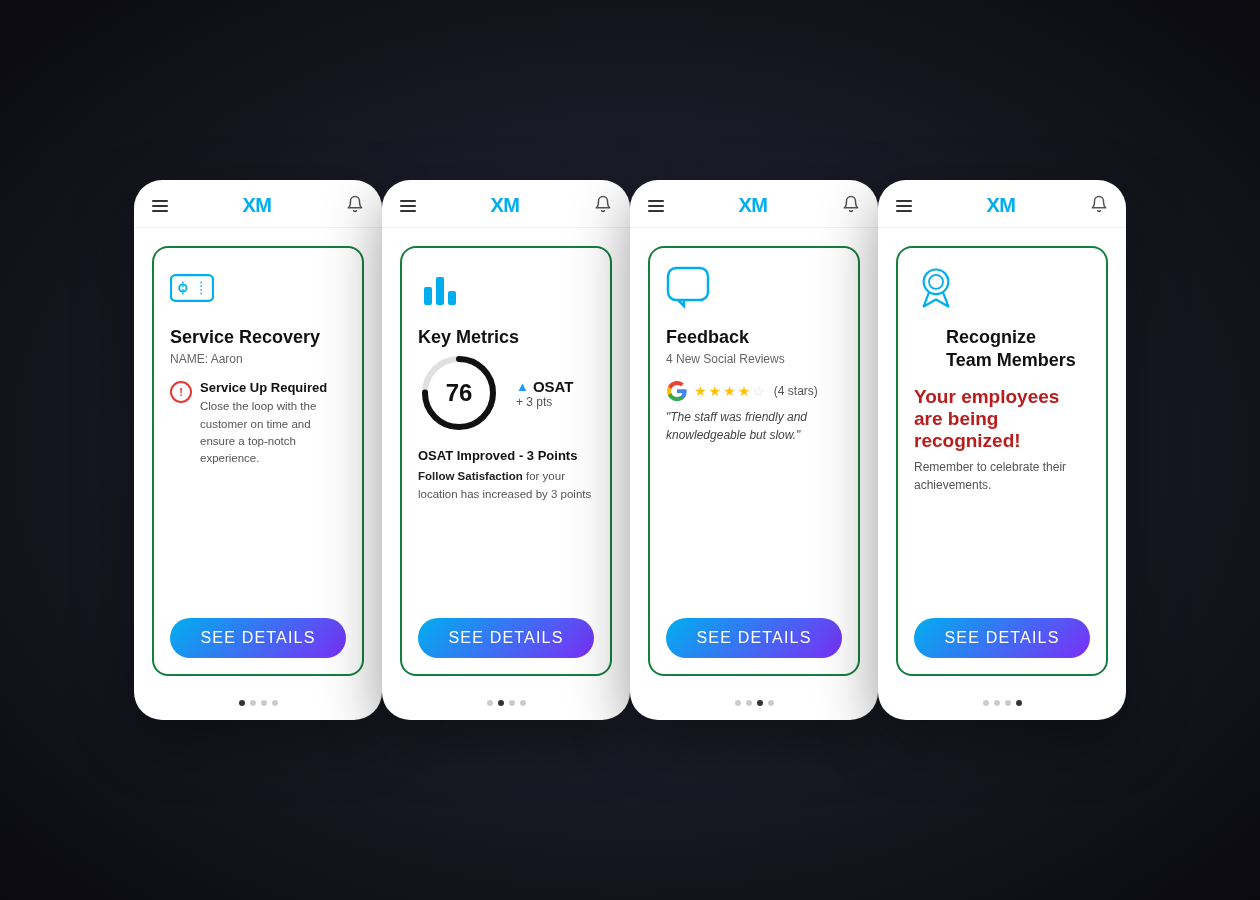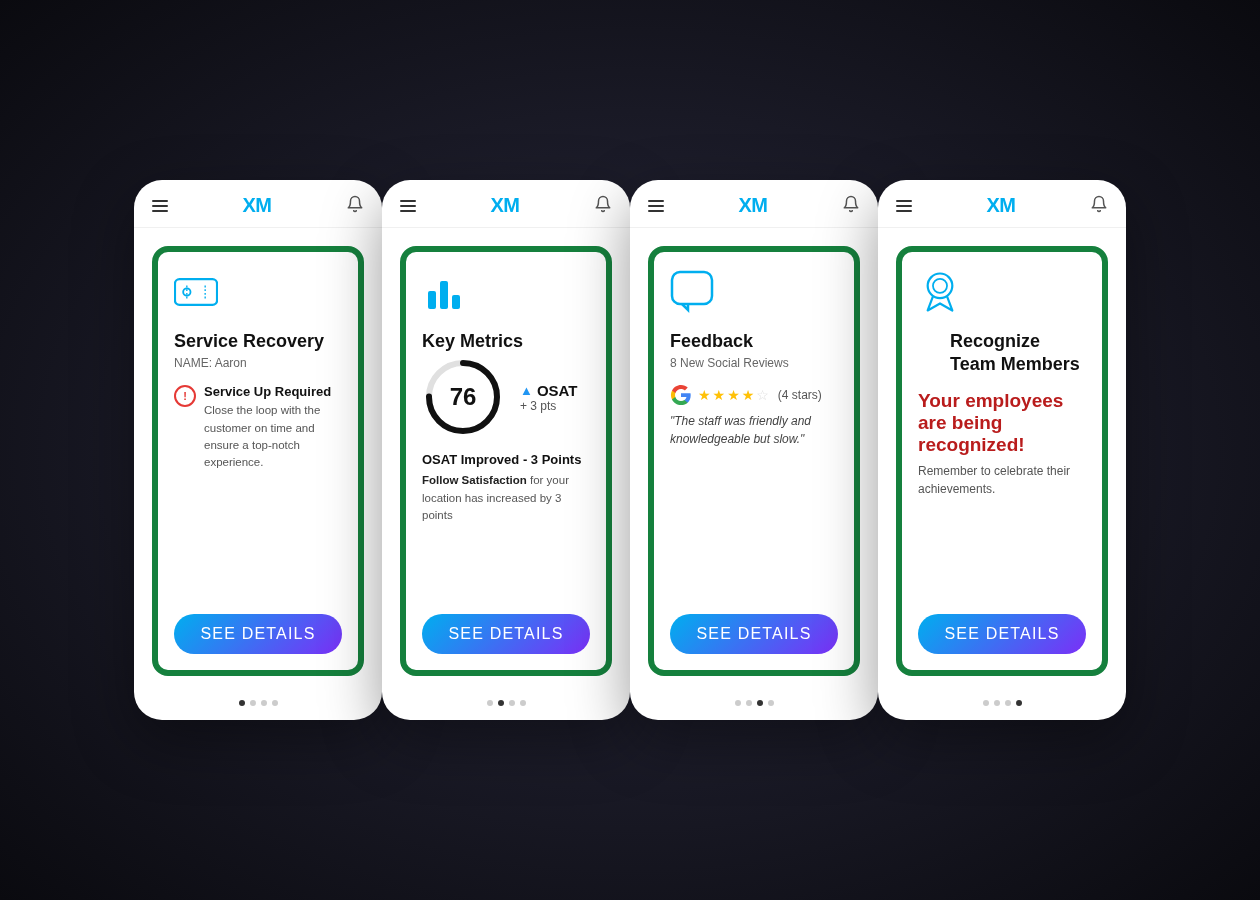--- a/index.html
+++ b/index.html
@@ -73,21 +73,21 @@
     
     .phone-content {
       padding: 18px 18px 14px;
       flex: 1;
       display: flex;
       flex-direction: column;
     }
 
     .card-inner {
       background: #fff;
-      border: 6px solid #15803d;
+      border: 2px solid #15803d;
       border-radius: 16px;
       padding: 18px 16px 16px;
       flex: 1;
       display: flex;
       flex-direction: column;
     }
 
     
     .card-icon {
       margin-bottom: 12px;
@@ -440,21 +440,21 @@
     </div>
     <div class="phone-content">
       <div class="card-inner">
         <div class="card-icon chat-icon">
           <svg viewBox="0 0 44 44" fill="none">
             <rect x="2" y="2" width="40" height="32" rx="8" stroke="#00AEEF" stroke-width="2.5" fill="none"></rect>
             <path d="M12 34 L18 40 L18 34" stroke="#00AEEF" stroke-width="2.5" fill="none"></path>
           </svg>
         </div>
         <div class="card-title">Feedback</div>
-        <div class="card-subtitle">8 New Social Reviews</div>
+        <div class="card-subtitle">4 New Social Reviews</div>
         <div class="review-section">
           <div class="review-header">
 
             <svg class="g-icon" viewBox="0 0 24 24">
               <path d="M22.56 12.25c0-.78-.07-1.53-.2-2.25H12v4.26h5.92c-.26 1.37-1.04 2.53-2.21 3.31v2.77h3.57c2.08-1.92 3.28-4.74 3.28-8.09z" fill="#4285F4"></path>
               <path d="M12 23c2.97 0 5.46-.98 7.28-2.66l-3.57-2.77c-.98.66-2.23 1.06-3.71 1.06-2.86 0-5.29-1.93-6.16-4.53H2.18v2.84C3.99 20.53 7.7 23 12 23z" fill="#34A853"></path>
               <path d="M5.84 14.09c-.22-.66-.35-1.36-.35-2.09s.13-1.43.35-2.09V7.07H2.18C1.43 8.55 1 10.22 1 12s.43 3.45 1.18 4.93l2.85-2.22.81-.62z" fill="#FBBC05"></path>
               <path d="M12 5.38c1.62 0 3.06.56 4.21 1.64l3.15-3.15C17.45 2.09 14.97 1 12 1 7.7 1 3.99 3.47 2.18 7.07l3.66 2.84c.87-2.6 3.3-4.53 6.16-4.53z" fill="#EA4335"></path>
             </svg>
             <div class="stars">

